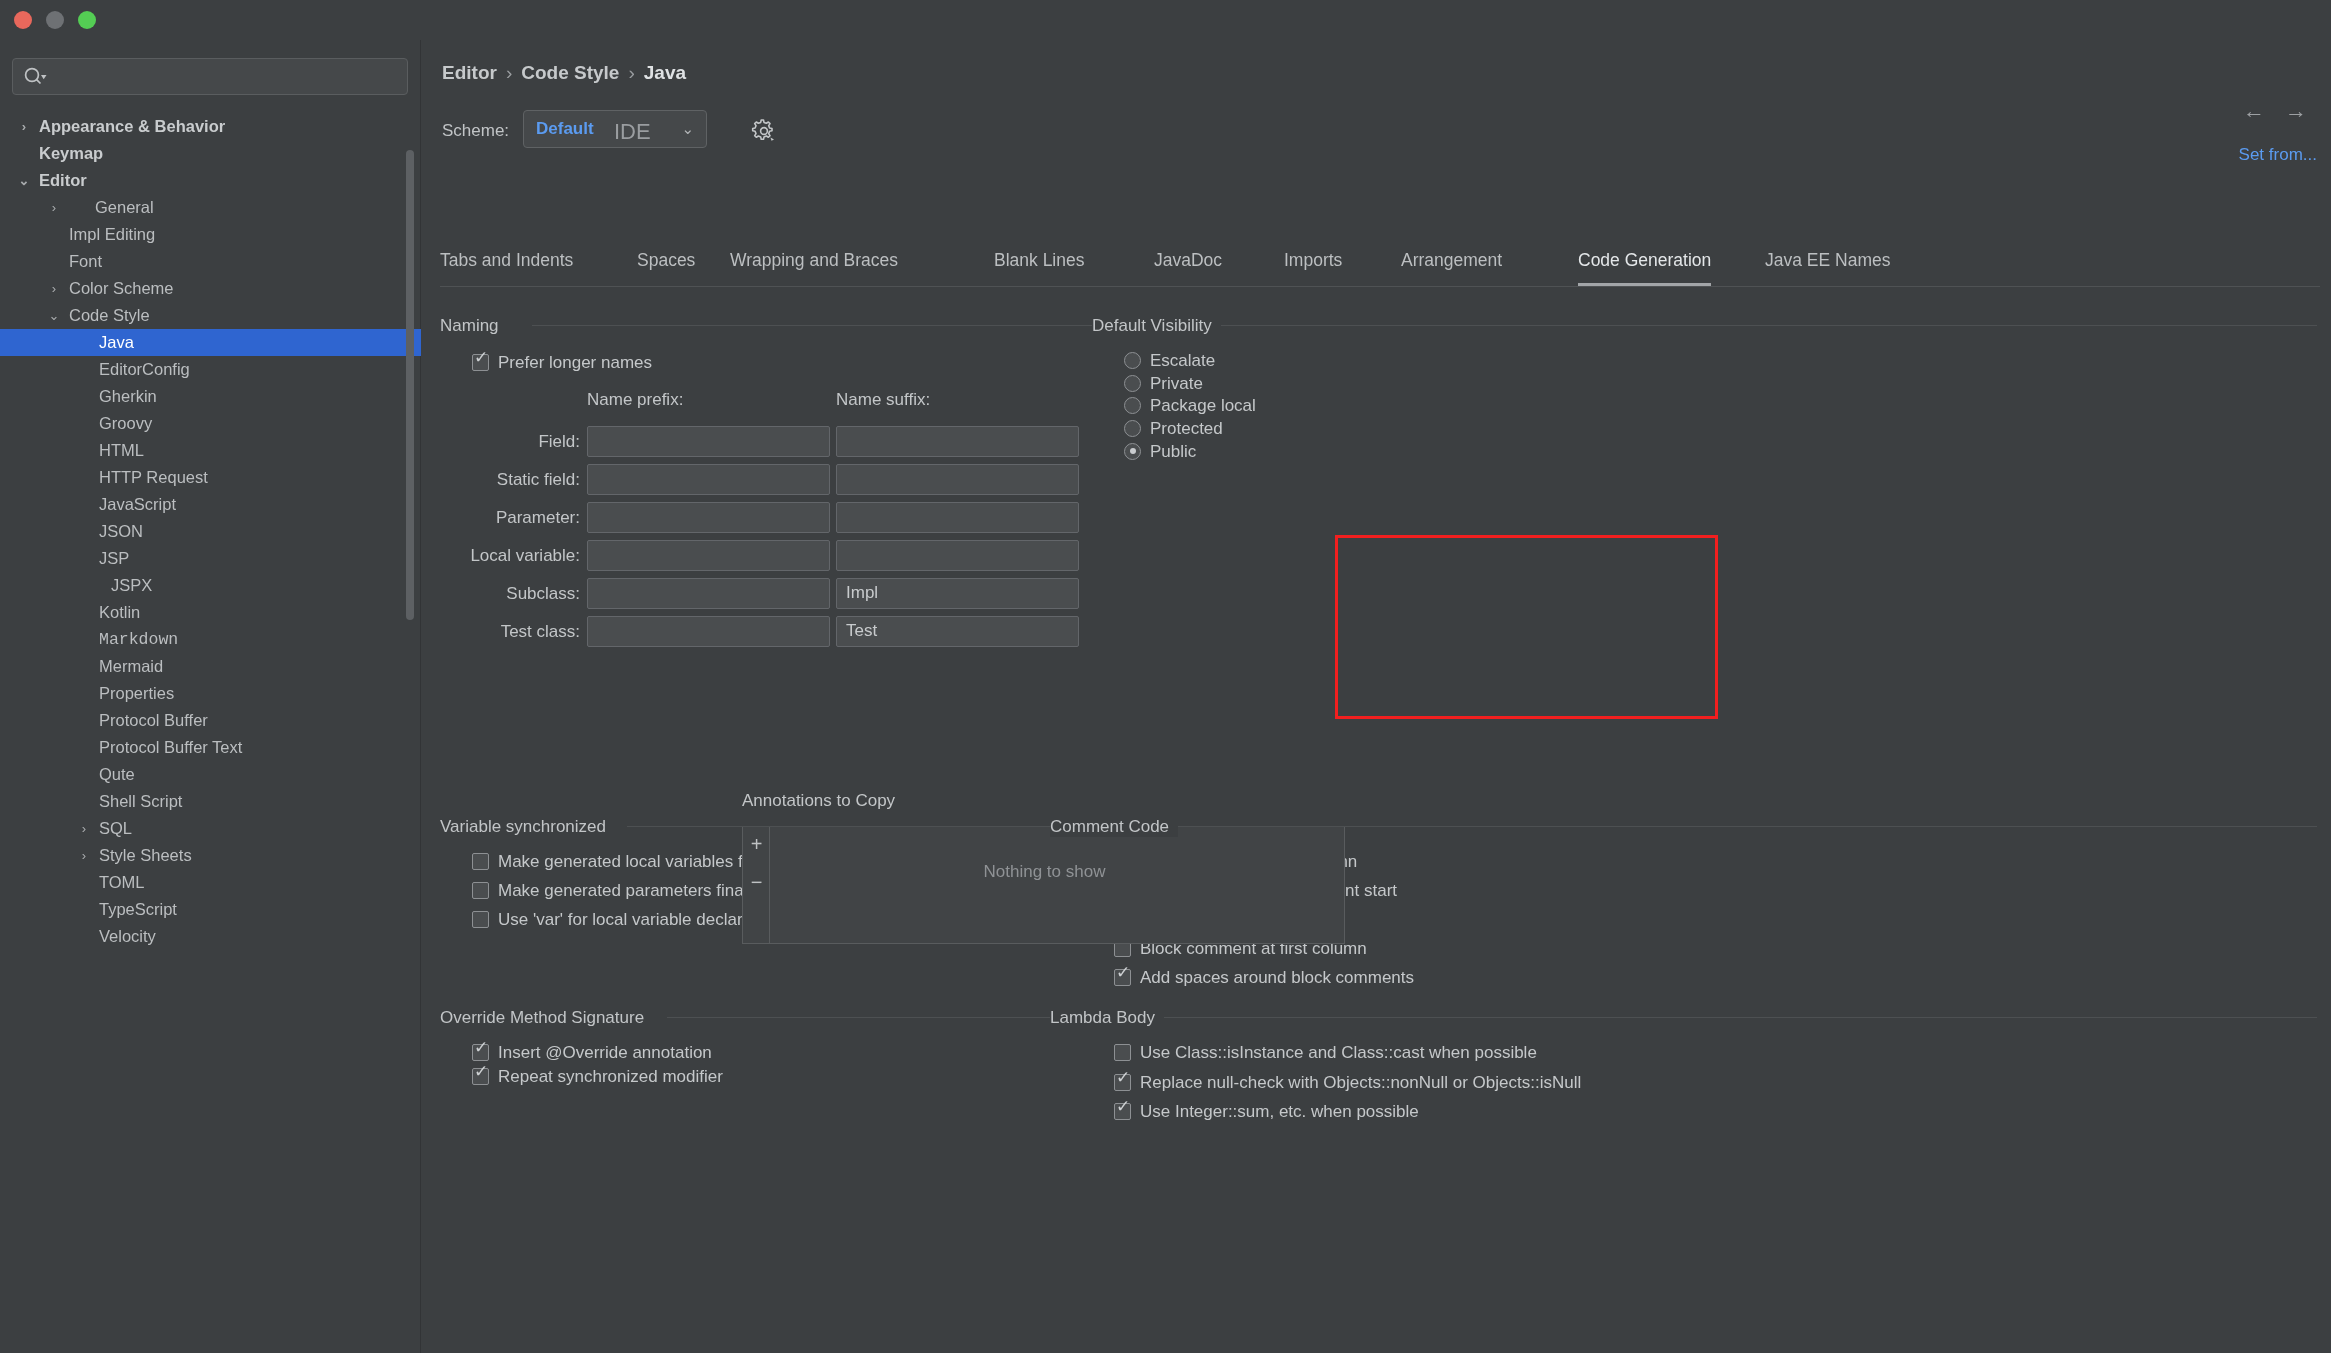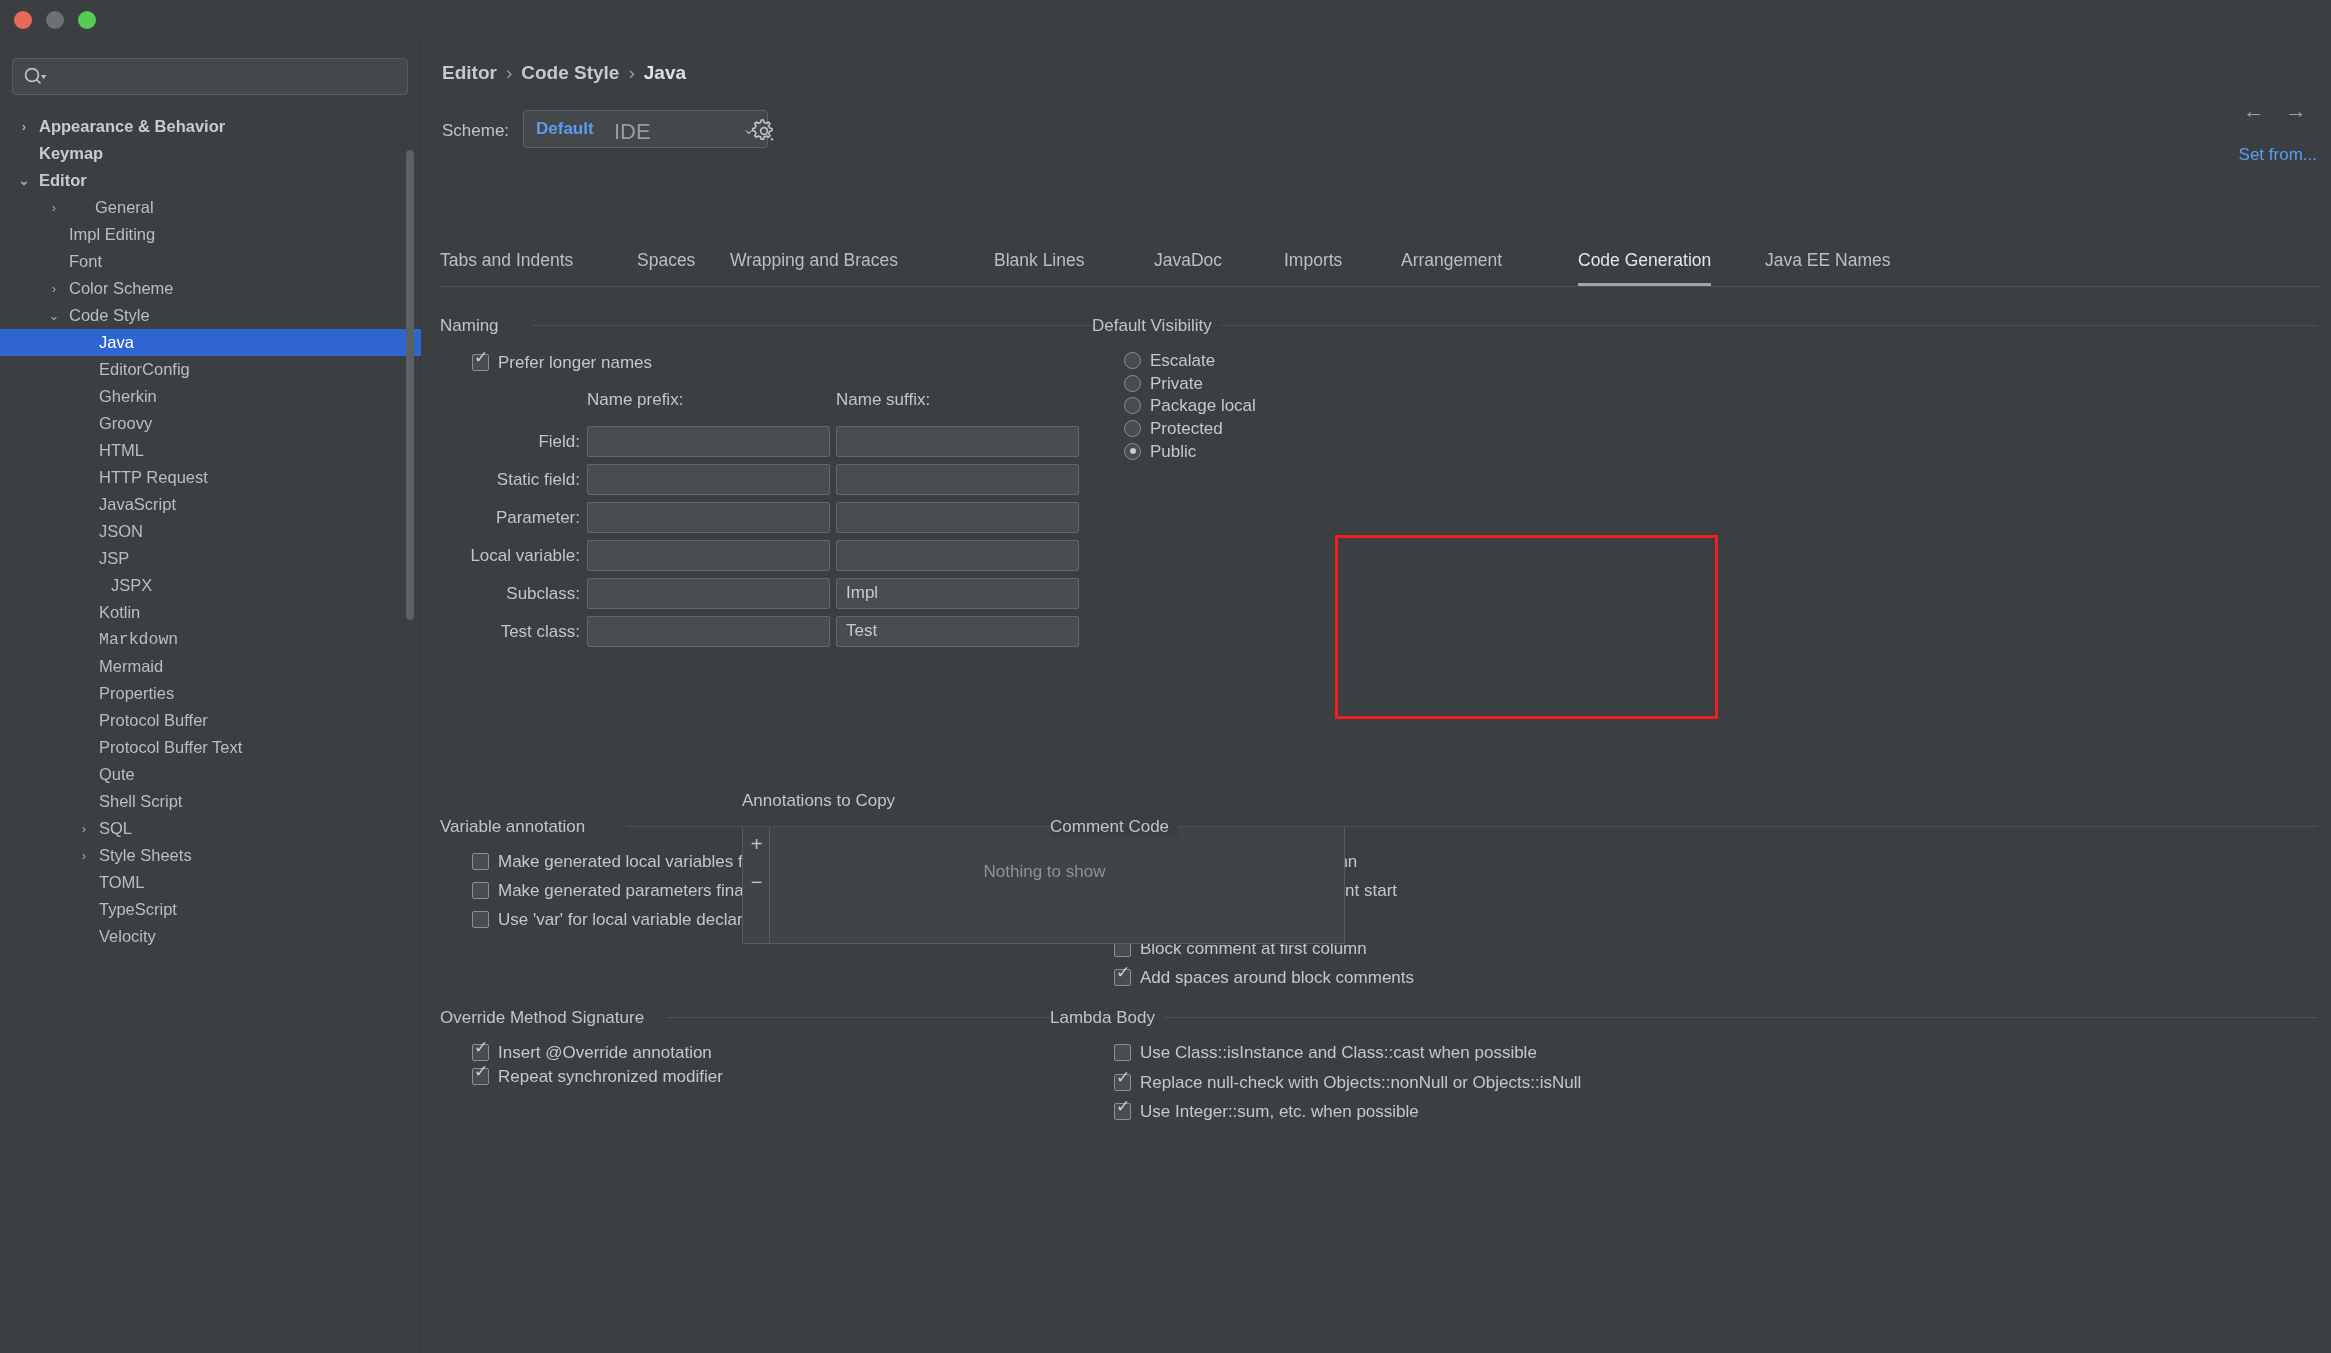--- a/index.html
+++ b/index.html
@@ -86,21 +86,21 @@
   #set-from {
     position: absolute; right: 14px; top: 105px;
     color: #5b9bf0; font-size: 17px;
   }
 
   #scheme-row { position: absolute; left: 20px; top: 70px; height: 42px; }
   #scheme-label {
     position: absolute; left: 0; top: 11px; font-size: 17px; color: #c1c4c6;
   }
   #scheme-select {
-    position: absolute; left: 81px; top: 0; width: 245px; height: 38px;
+    position: absolute; left: 81px; top: 0; width: 184px; height: 38px;
     background: #45484a; border: 1px solid #5f6264; border-radius: 4px;
   }
   #scheme-default {
     position: absolute; left: 12px; top: 8px;
     font-size: 17px; font-weight: bold; color: #5b9bf0;
   }
   #scheme-ide {
     position: absolute; left: 90px; top: 8px; font-size: 22px; color: #9a9da0;
   }
   #scheme-chev {
@@ -432,21 +432,21 @@
       <div class="rb-row" style="left: 702px; top: 376.1px;">
         <span class="rbox"></span>
         <span class="rb-label">Protected</span>
       </div>
       <div class="rb-row" style="left: 702px; top: 398.8px;">
         <span class="rbox checked"></span>
         <span class="rb-label">Public</span>
       </div>
     </div>
 
-  <div class="section-title" style="left:18px; top:777px;">Variable annotation</div>
+  <div class="section-title" style="left:18px; top:777px;">Variable synchronized</div>
   <div class="section-rule" style="left:205px; top:786px; width:705px;"></div>
   <div id="vardecl-rows">
       <div class="cb-row" style="left: 50px; top: 809px;">
         <span class="cbox"></span>
         <span class="cb-label">Make generated local variables final</span>
       </div>
       <div class="cb-row" style="left: 50px; top: 838px;">
         <span class="cbox"></span>
         <span class="cb-label">Make generated parameters final</span>
       </div>

